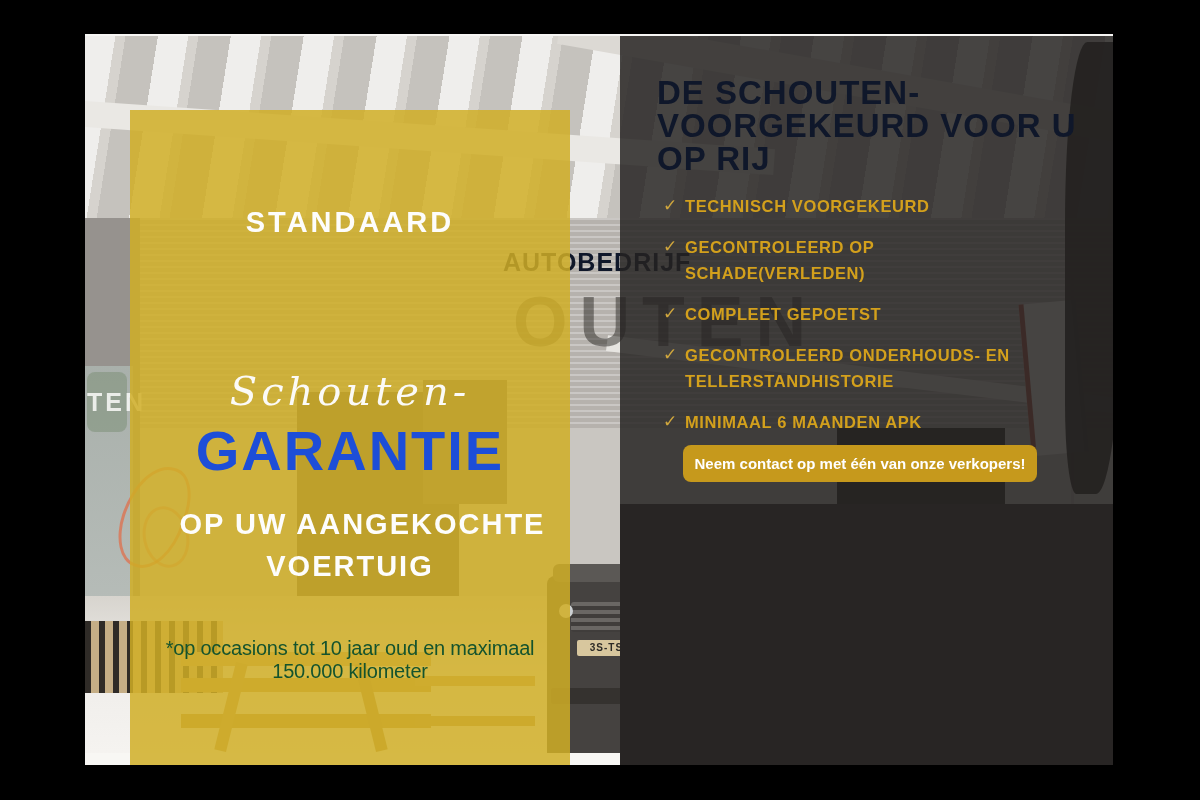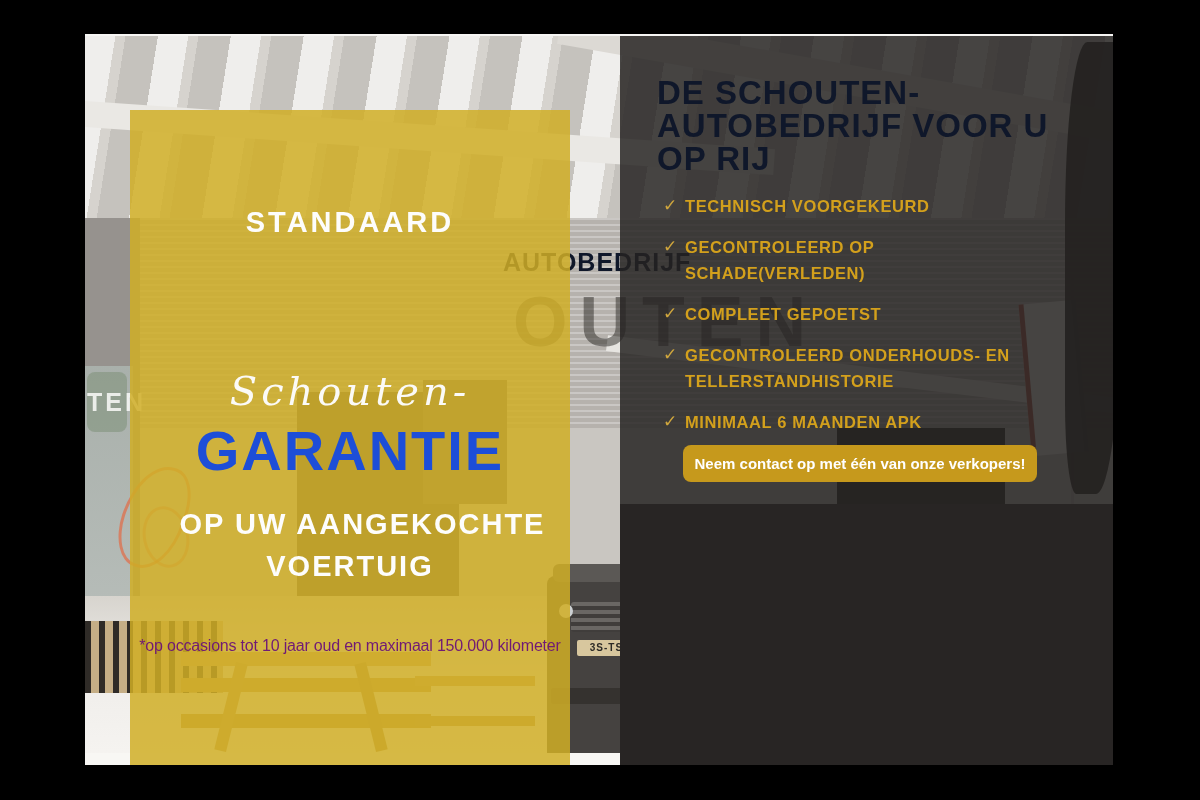--- a/index.html
+++ b/index.html
@@ -63,22 +63,22 @@
   .badge .kicker{left:0;right:0;top:96px;text-align:center;color:#fdfdfc;font-weight:bold;
     font-size:29px;letter-spacing:3px;}
   .badge .duration{left:0;right:0;top:176px;text-align:center;color:#0d0d0d;font-weight:bold;
     font-size:52px;letter-spacing:2px;word-spacing:16px;}
   .badge .script{left:0;right:0;top:258px;text-align:center;color:#fbfaf7;
     font-family:"DejaVu Serif",serif;font-style:italic;font-size:40px;letter-spacing:4px;}
   .badge .title{left:0;right:0;top:308px;text-align:center;color:#1d4ed8;font-weight:bold;
     font-size:56px;letter-spacing:2px;}
   .badge .subtitle{left:0;right:0;top:393px;text-align:center;color:#fdfdfc;font-weight:bold;
     font-size:29px;letter-spacing:2px;line-height:42px;}
-  .badge .footnote{left:0;right:0;top:527px;text-align:center;color:#701a75;
-    font-size:16px;letter-spacing:-0.2px;}
+  .badge .footnote{left:0;right:0;top:527px;text-align:center;color:#14532d;
+    font-size:20px;letter-spacing:-0.2px;}
   
   .right-content{left:535px;top:0;right:0;bottom:0;}
   .right-content *{position:absolute;}
   .heading{left:37px;top:40px;width:420px;color:#0f172a;font-weight:bold;font-size:33px;
     line-height:33px;letter-spacing:1px;}
   .heading div{position:static;}
   .checklist{left:43px;top:157px;width:390px;display:flex;flex-direction:column;gap:15px;
     margin:0;padding:0;list-style:none;}
   .checklist li{position:static;display:flex;align-items:flex-start;}
   .check{position:static;width:22px;flex:0 0 22px;color:#cfa63d;font-size:17px;line-height:26px;}
@@ -139,21 +139,21 @@
       <div class="subtitle">
         <div style="position:static;margin-left:25px;">OP UW AANGEKOCHTE</div>
         <div style="position:static;">VOERTUIG</div>
       </div>
       <div class="footnote">*op occasions tot 10 jaar oud en maximaal 150.000 kilometer</div>
     </div>
 
     <div class="right-content">
       <div class="heading">
         <div>DE SCHOUTEN-</div>
-        <div>AUTOBEDRIJF VOOR U</div>
+        <div>VOORGEKEURD VOOR U</div>
         <div>OP RIJ</div>
       </div>
       <ul class="checklist">
         <li>
           <span class="check">✓</span>
           <span class="check-label">TECHNISCH VOORGEKEURD</span>
         </li>
         <li>
           <span class="check">✓</span>
           <span class="check-label">GECONTROLEERD OP

